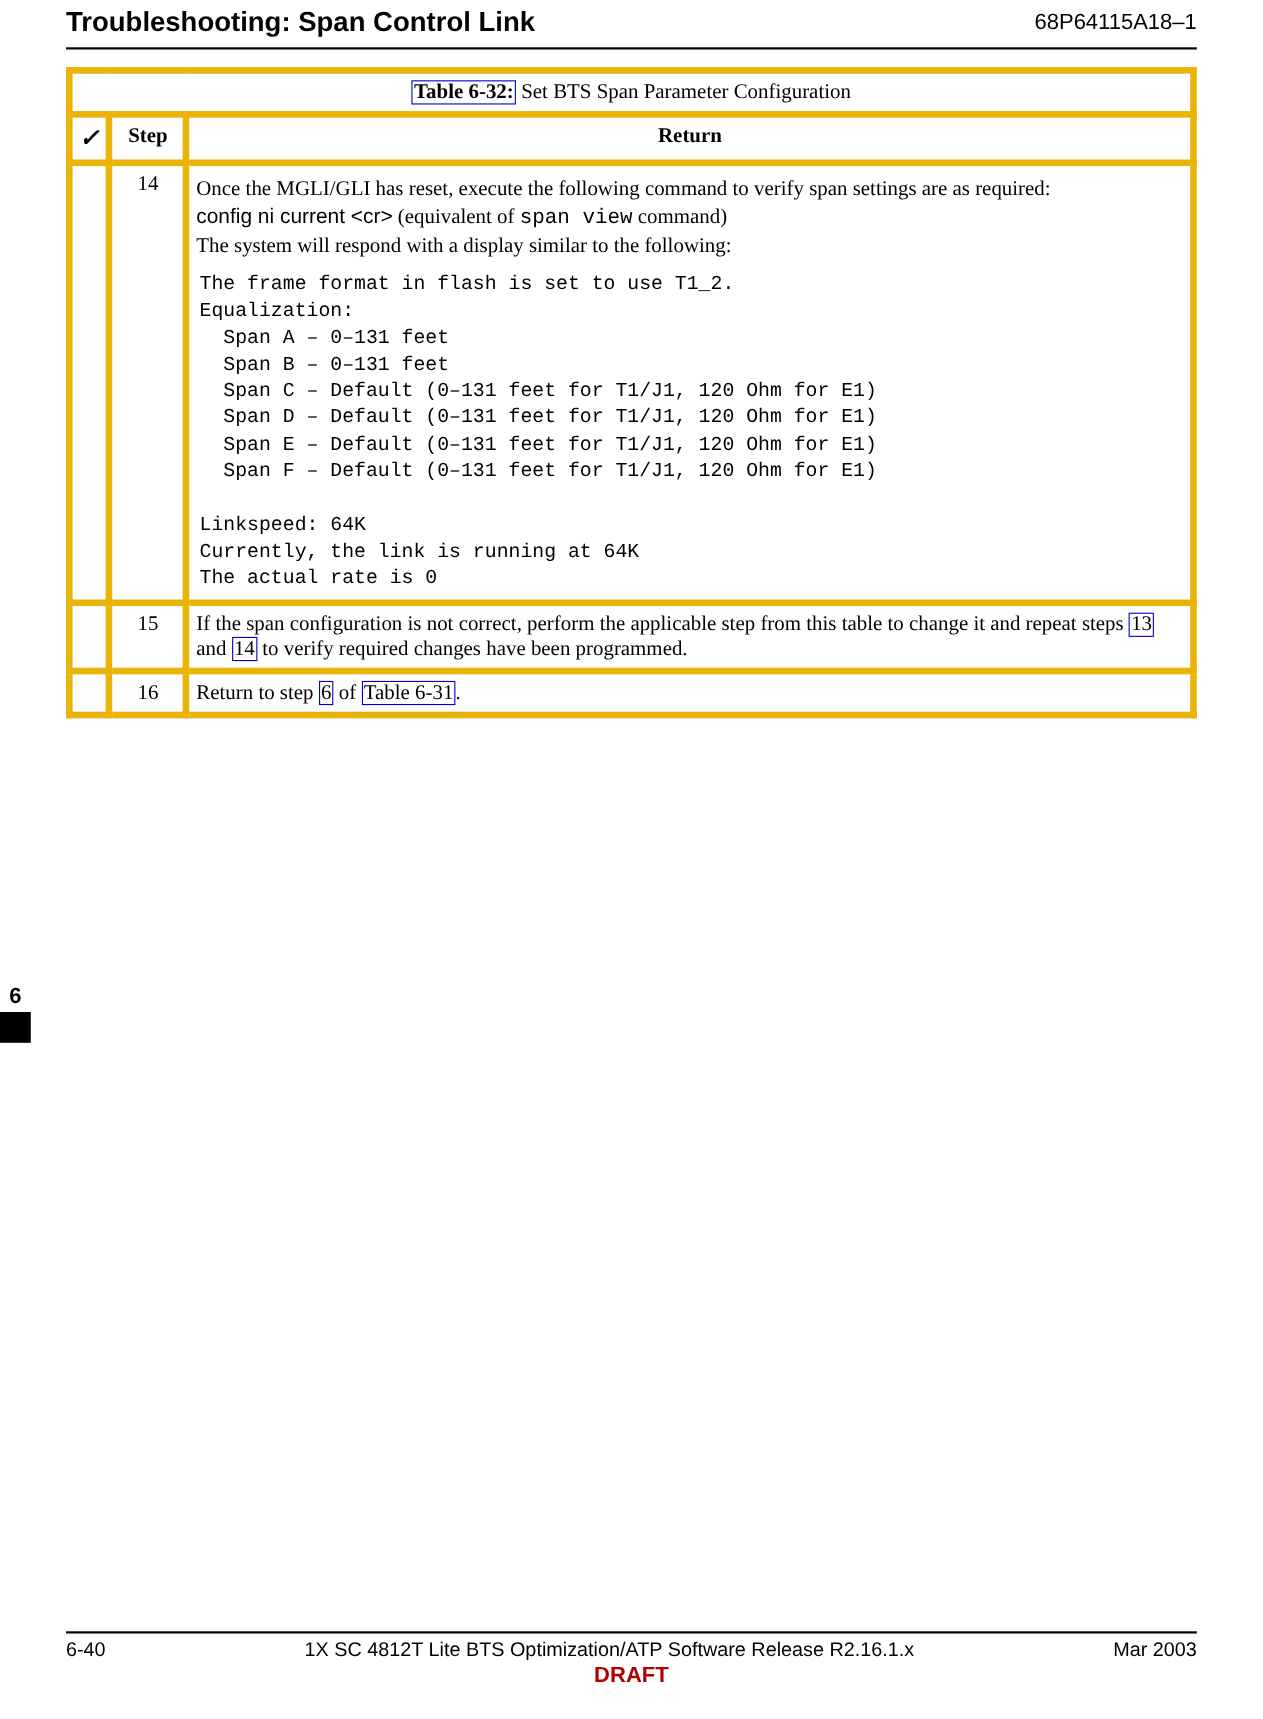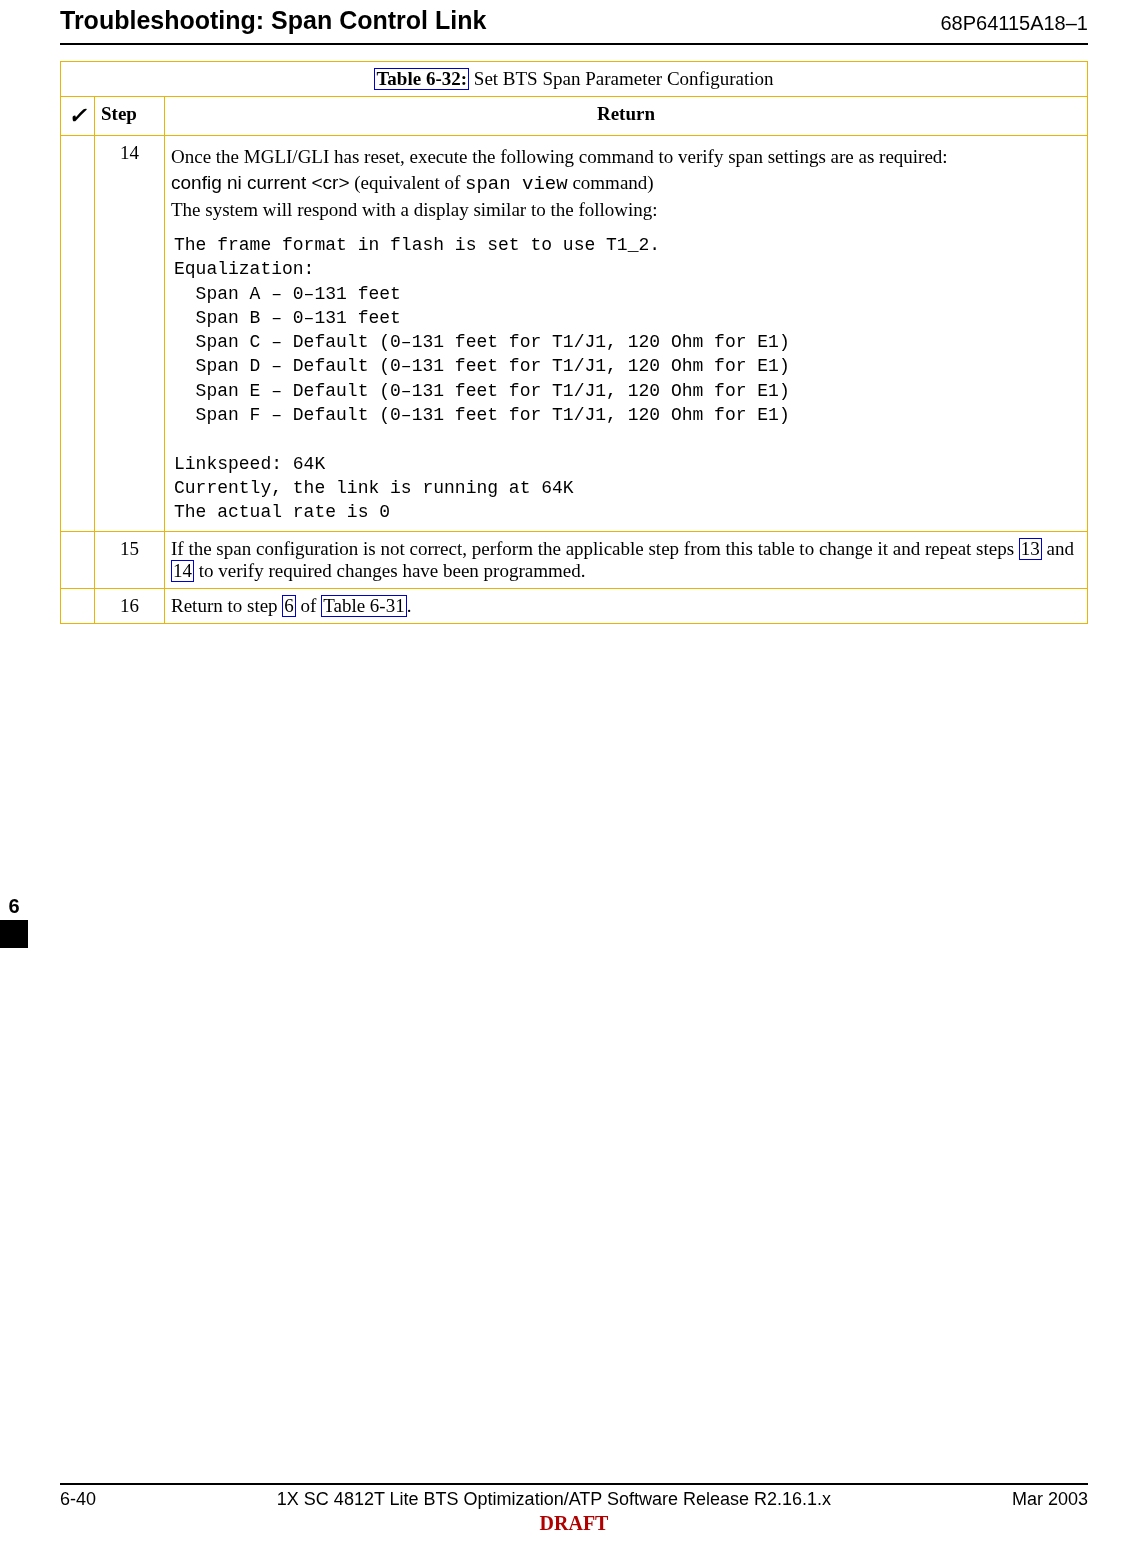--- a/index.html
+++ b/index.html
@@ -12,21 +12,21 @@
     width: 1148px;
     height: 1563px;
     position: relative;
   }
   .page {
     padding: 0 60px;
   }
   .header {
     display: flex;
     justify-content: space-between;
-    align-items: flex-end;
+    align-items: center;
     padding-top: 6px;
     padding-bottom: 6px;
     gap: 14px;
   }
   .header-title {
     font-family: Arial, Helvetica, sans-serif;
     font-weight: bold;
     font-size: 25px;
   }
   .header-doc {
@@ -38,34 +38,34 @@
     border: none;
     border-top: 2px solid #000;
     margin: 2px 0 16px 0;
   }
   table.main {
     border-collapse: collapse;
     width: 100%;
     font-size: 19px;
   }
   table.main th, table.main td {
-    border: 1px solid #eab308;
+    border: 6px solid #eab308;
     padding: 6px 6px;
     vertical-align: top;
   }
   .table-title {
     text-align: center;
     font-weight: normal;
     border-bottom: 1px solid #000;
   }
   .table-num {
     font-weight: bold;
   }
   th.chk { width: 34px; text-align: center; font-style: italic; font-size: 22px; }
-  th.step { width: 70px; text-align: left; font-weight: bold; }
+  th.step { width: 70px; text-align: center; font-weight: bold; }
   th.action { text-align: center; font-weight: bold; }
   td.stepnum { text-align: center; }
   .cmd { font-family: Arial, Helvetica, sans-serif; font-weight: normal; }
   .mono { font-family: "Courier New", Courier, monospace; }
   pre.mono {
     font-family: "Courier New", Courier, monospace;
     margin: 12px 0 0 3px;
     white-space: pre;
     font-size: 18px;
     line-height: 1.35;
@@ -104,21 +104,21 @@
     display: flex;
     justify-content: space-between;
     align-items: center;
     font-family: Arial, Helvetica, sans-serif;
     font-size: 18px;
   }
   .footer-center { text-align: center; flex: 1; }
   .draft {
     text-align: center;
     color: #b00000;
-    font-family: Liberation Serif, serif;
+    font-family: Liberation Sans, sans-serif;
     font-weight: bold;
     font-size: 20px;
     margin-top: 2px;
   }
   .para { margin: 4px 0; }
   .check-glyph { font-family: Arial, sans-serif; }
 </style>
 </head>
 <body>
 

